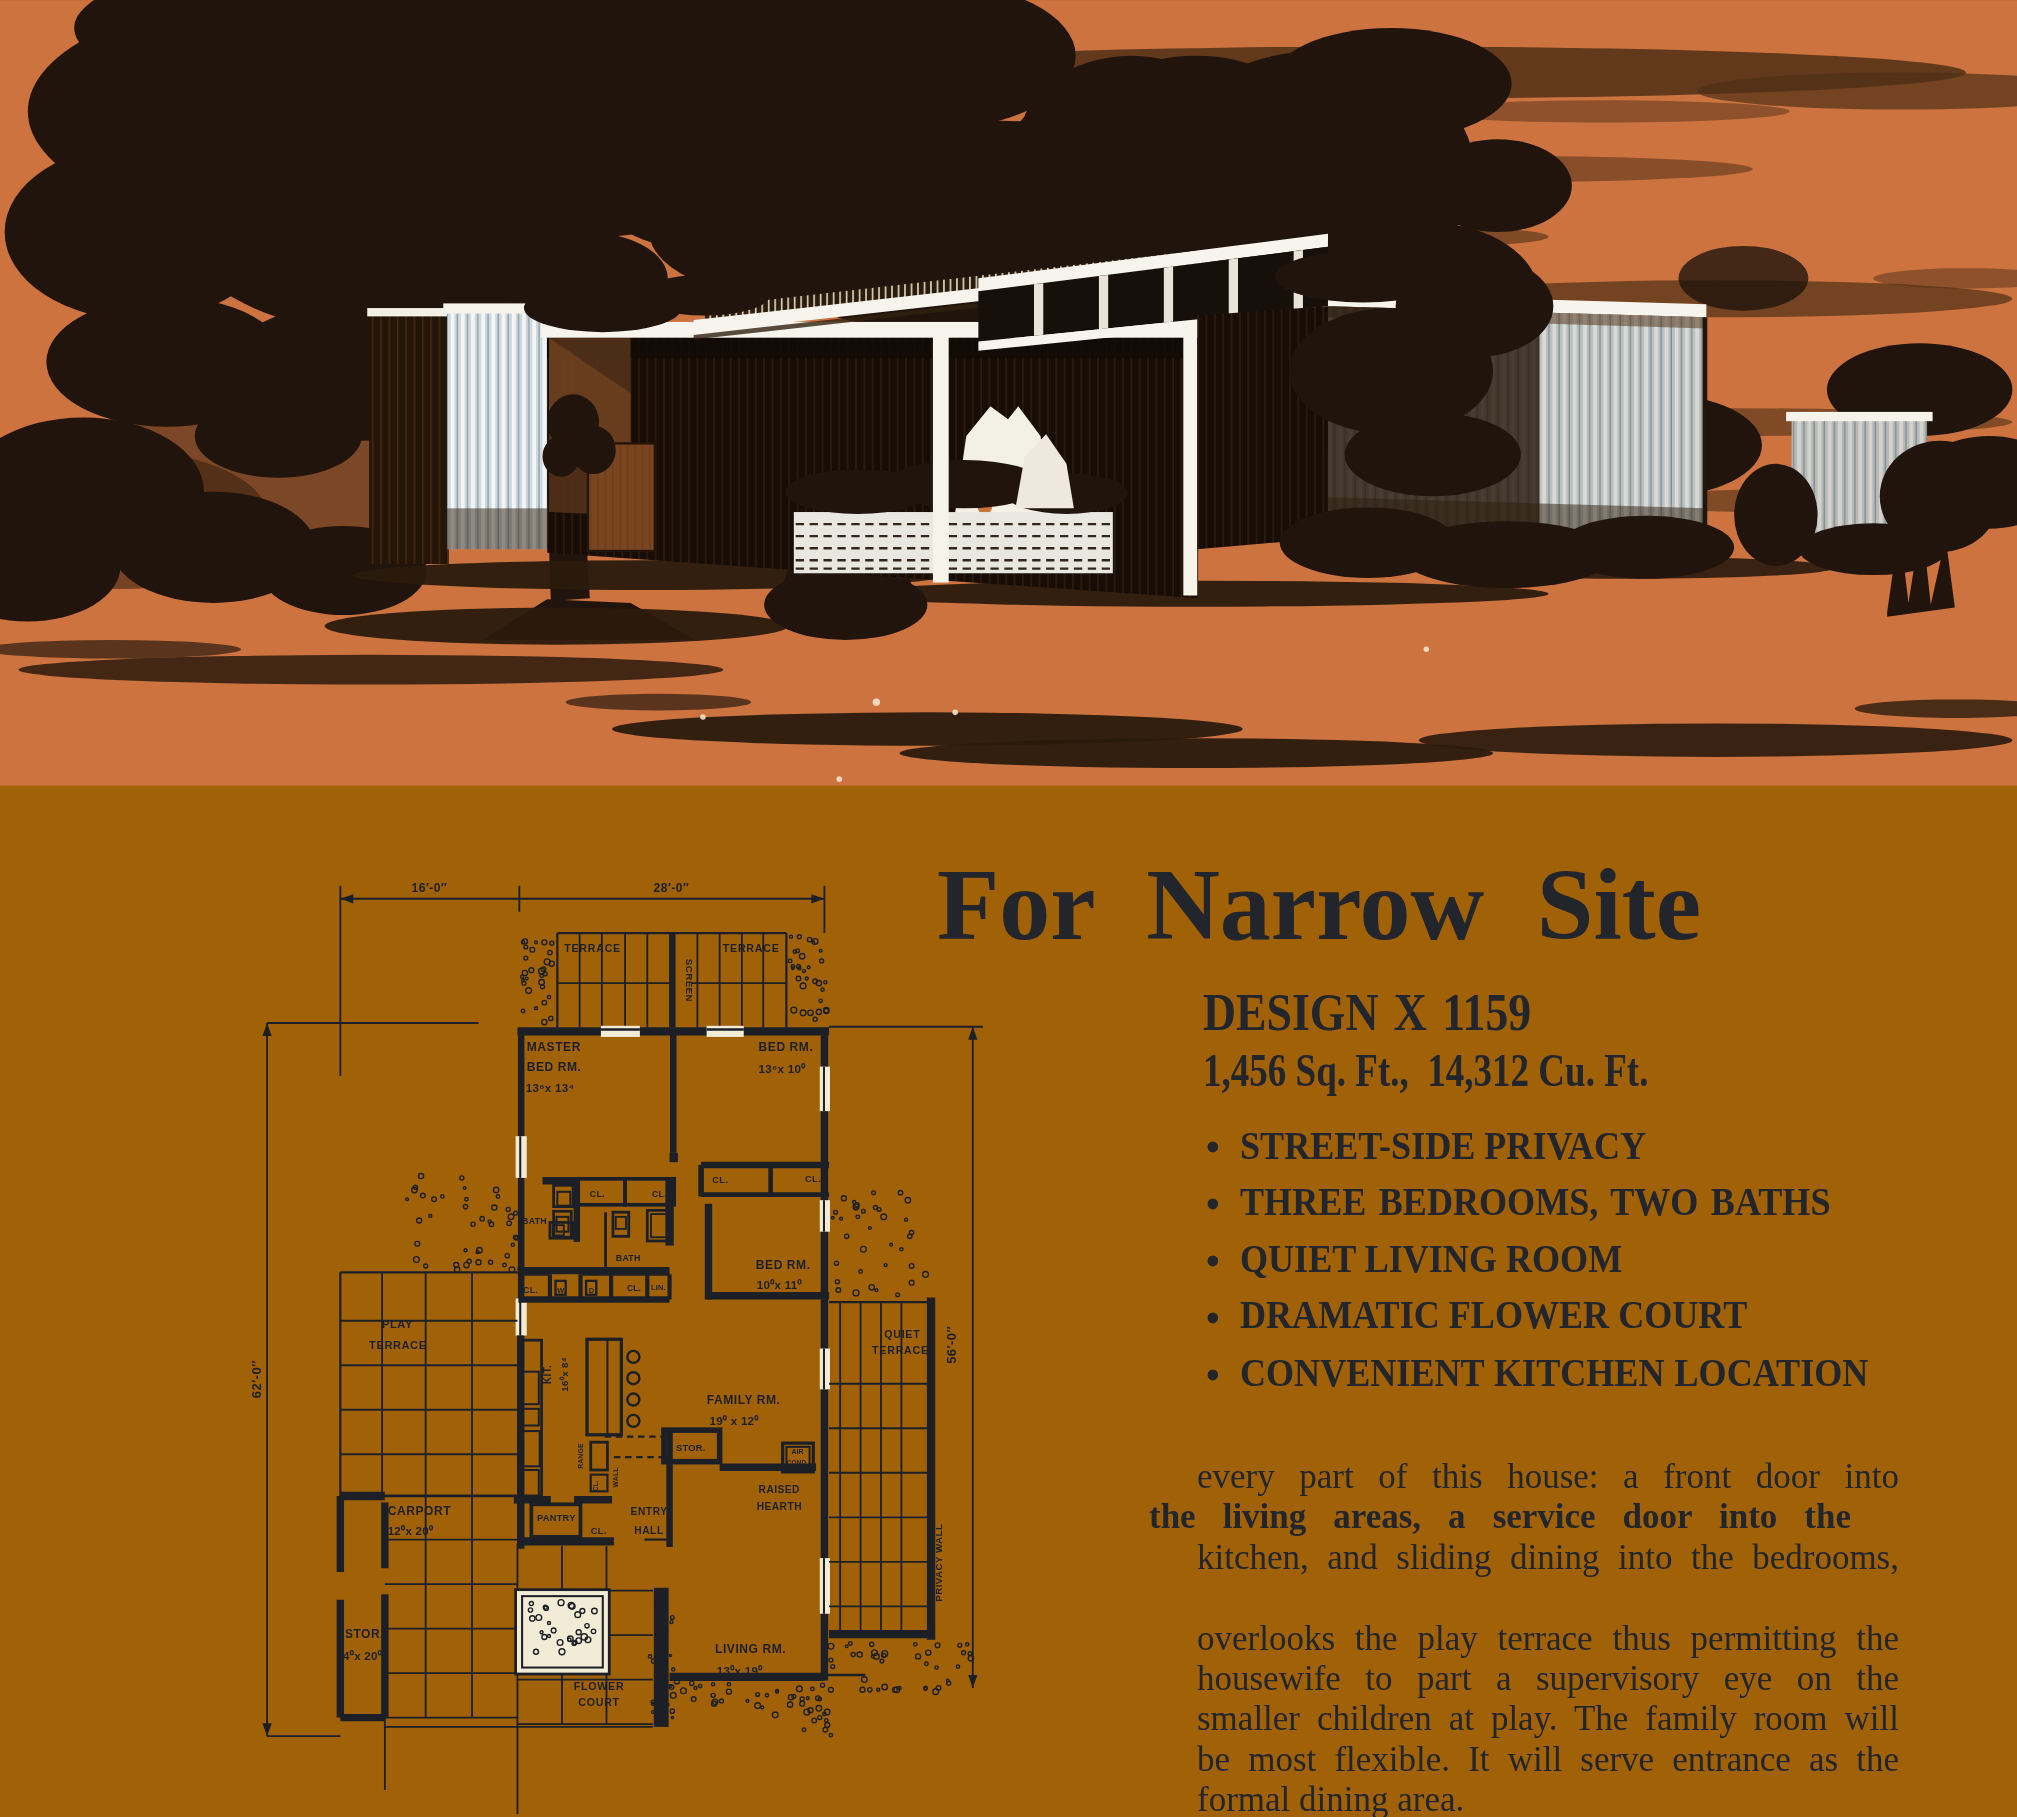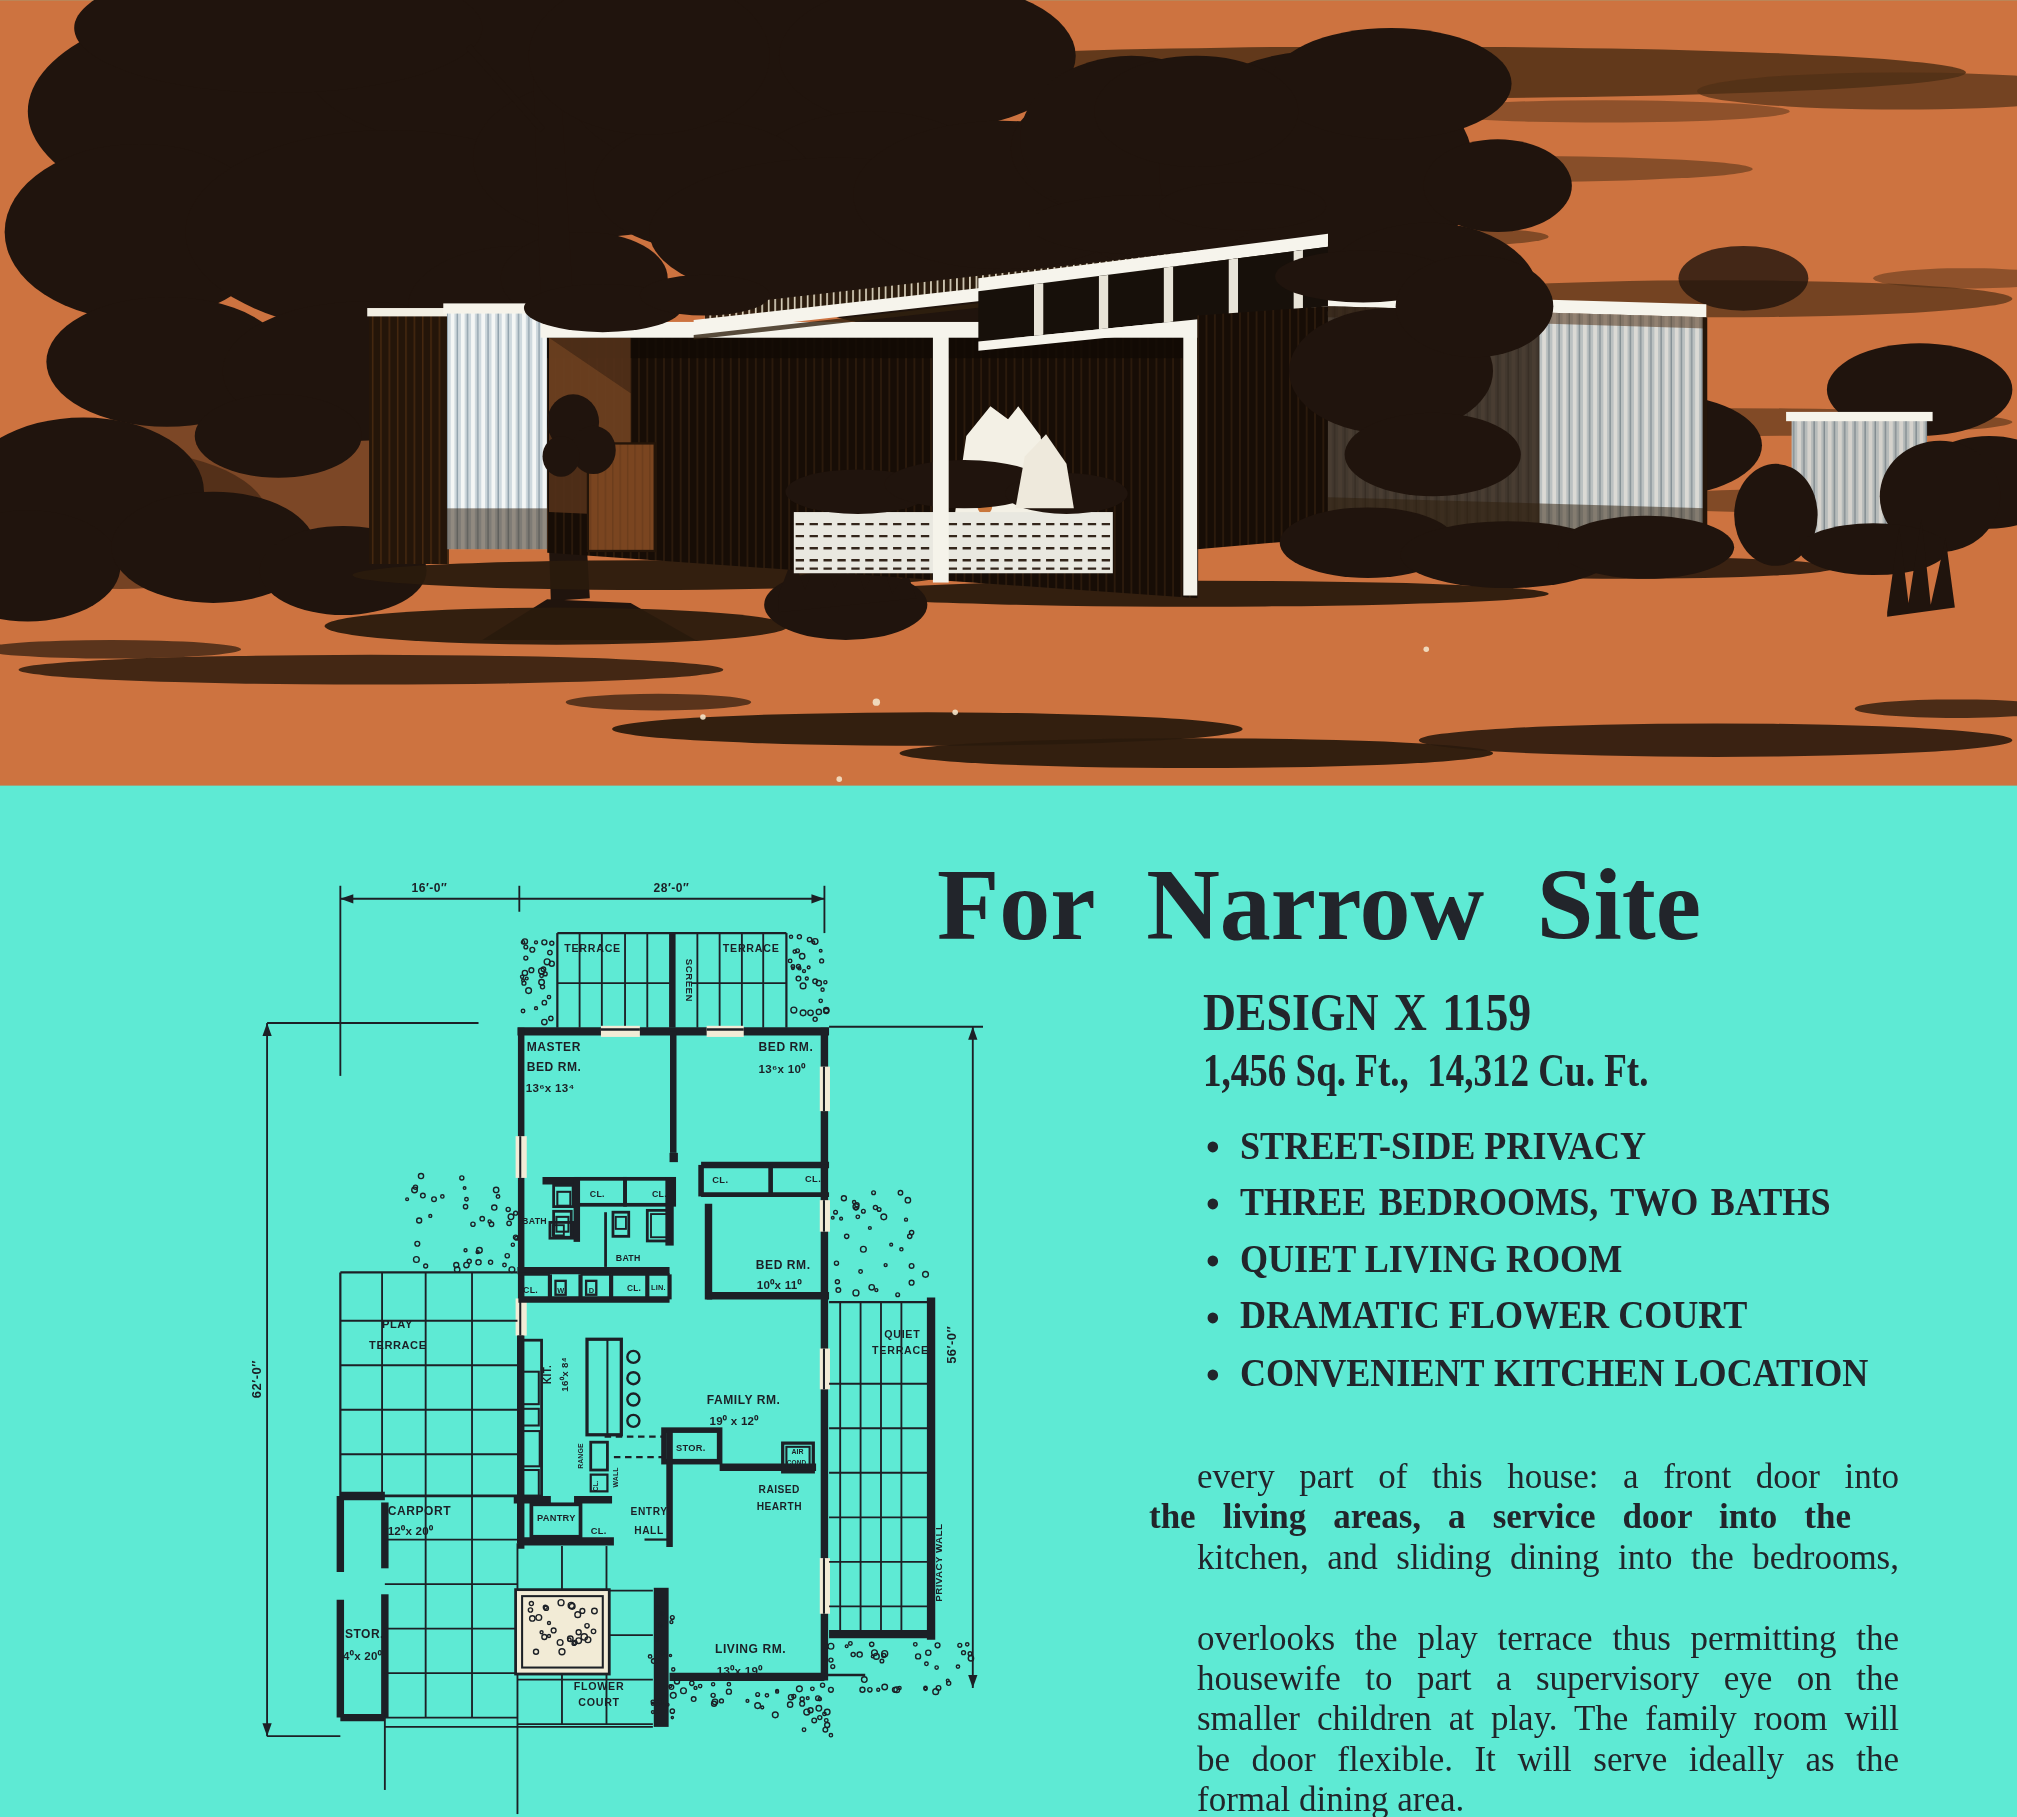--- a/index.html
+++ b/index.html
@@ -1,14 +1,14 @@
 <!DOCTYPE html>
 <html style="font-size:15px"><head><meta charset="utf-8"><style>
 html,body{margin:0;padding:0;background:#f2ebd6;width:2017px;height:1817px;overflow:hidden}
-#page{position:relative;width:2017px;height:1817px;background:#5eead4;font-family:"Liberation Serif",serif}
+#page{position:relative;width:2017px;height:1817px;background:#a16207;font-family:"Liberation Serif",serif}
 svg{position:absolute;left:0;top:0}
 .jt{position:absolute;text-align:justify;text-align-last:justify;color:#22252b;white-space:nowrap}
 </style></head><body>
 <div id="page">
 <svg width="2017" height="1817" viewBox="0 0 2175 1959">
 <defs>
 <pattern id="pfence" width="9" height="8" patternUnits="userSpaceOnUse">
           <rect width="9" height="8" fill="#241509"></rect>
           <rect x="5" width="1.6" height="8" fill="#46280f"></rect>
         </pattern>
@@ -692,15 +692,15 @@
 <div class="jt" style="left:1240px;top:1234px;width:429px;font-size:41px;font-weight:bold;transform:scaleX(.88);transform-origin:0 0;">QUIET LIVING ROOM</div>
 <div class="jt" style="left:1240px;top:1290px;width:558px;font-size:41px;font-weight:bold;transform:scaleX(.88);transform-origin:0 0;">DRAMATIC FLOWER COURT</div>
 <div class="jt" style="left:1240px;top:1348px;width:714px;font-size:41px;font-weight:bold;transform:scaleX(.88);transform-origin:0 0;">CONVENIENT KITCHEN LOCATION</div>
 
 <div class="jt" style="left:1197px;top:1457px;width:702px;font-size:35px;">every part of this house: a front door into</div>
 <div class="jt" style="left:1149px;top:1497px;width:702px;font-size:35px;font-weight:bold;">the living areas, a service door into the</div>
 <div class="jt" style="left:1197px;top:1538px;width:702px;font-size:35px;">kitchen, and sliding dining into the bedrooms,</div>
 <div class="jt" style="left:1197px;top:1619px;width:702px;font-size:35px;">overlooks the play terrace thus permitting the</div>
 <div class="jt" style="left:1197px;top:1659px;width:702px;font-size:35px;">housewife to part a supervisory eye on the</div>
 <div class="jt" style="left:1197px;top:1699px;width:702px;font-size:35px;">smaller children at play. The family room will</div>
-<div class="jt" style="left:1197px;top:1740px;width:702px;font-size:35px;">be door flexible. It will serve ideally as the</div>
+<div class="jt" style="left:1197px;top:1740px;width:702px;font-size:35px;">be most flexible. It will serve entrance as the</div>
 <div style="position:absolute;left:1197px;top:1780px;width:702px;font-size:35px;color:#22252b;font-family:'Liberation Serif',serif;">formal dining area.</div>
 </div>
 
 </body></html>

